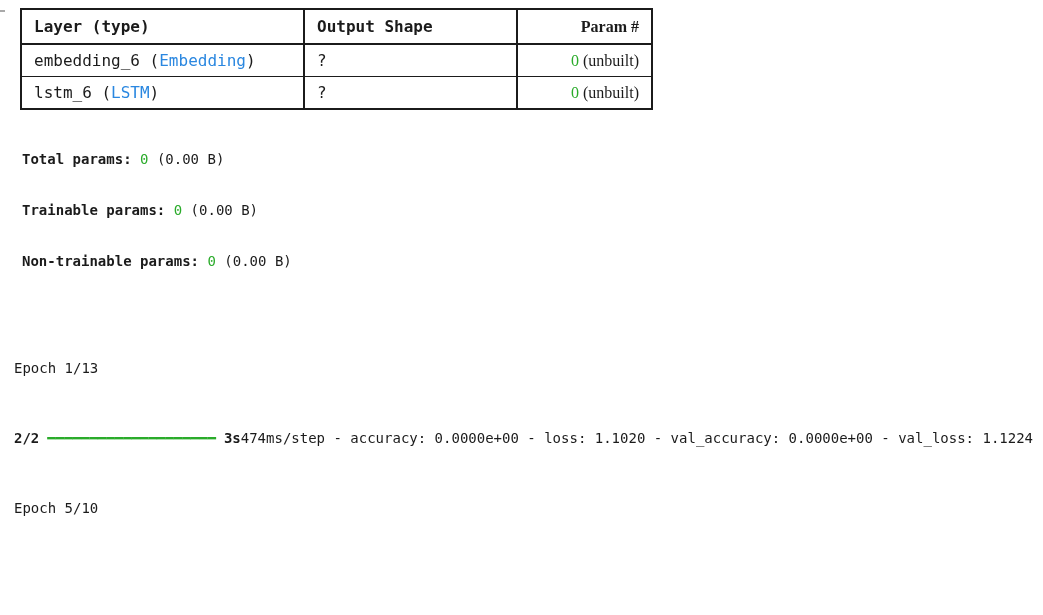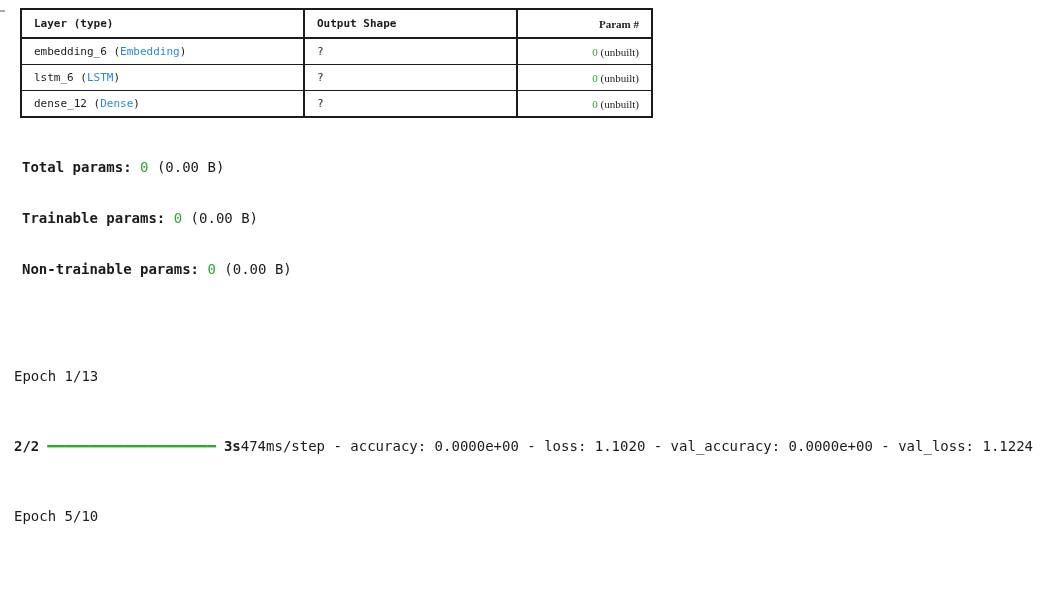--- a/index.html
+++ b/index.html
@@ -18,21 +18,21 @@
   
   .model-table{
     border-collapse:collapse;table-layout:fixed;
     margin:8px 0 0 20px;width:631px;
     border:2px solid var(--border);
   }
   .model-table th,.model-table td{
     border-left:2px solid var(--border);
     border-top:1px solid var(--border);
     padding:6px 12px;white-space:pre;overflow:hidden;
-    font-size:11px;text-align:left;vertical-align:middle;
+    font-size:16px;text-align:left;vertical-align:middle;
   }
   .model-table th{font-weight:bold;border-bottom:2px solid var(--border);padding:7px 12px;}
   .model-table th:first-child,.model-table td:first-child{border-left:none;}
   .model-table col.c1{width:283px}.model-table col.c2{width:213px}.model-table col.c3{width:135px}
   .model-table .num{text-align:right;font-family:Liberation Serif, serif;}
   .layer-type{color:var(--blue);}
   .green{color:var(--green);}
   
   .params-summary{margin:7px 0 0 22px;line-height:17px;white-space:pre;}
   .params-summary .lbl{font-weight:bold;}
@@ -68,25 +68,20 @@
     <td>?</td>
     <td class="num"><span class="green">0</span><span> (unbuilt)</span></td>
   </tr>
 
   <tr>
     <td><span>lstm_6 (</span><span class="layer-type">LSTM</span><span>)</span></td>
     <td>?</td>
     <td class="num"><span class="green">0</span><span> (unbuilt)</span></td>
   </tr>
 
-  <tr>
-    <td><span>dense_12 (</span><span class="layer-type">Dense</span><span>)</span></td>
-    <td>?</td>
-    <td class="num"><span class="green">0</span><span> (unbuilt)</span></td>
-  </tr>
 
 </tbody>
 </table>
 
 <div class="params-summary">
   <div class="line"><span class="lbl">Total params:</span><span> </span><span class="green">0</span><span> (0.00 B)</span></div>
   <div class="line"><span class="lbl">Trainable params:</span><span> </span><span class="green">0</span><span> (0.00 B)</span></div>
   <div class="line"><span class="lbl">Non-trainable params:</span><span> </span><span class="green">0</span><span> (0.00 B)</span></div>
 </div>
 

